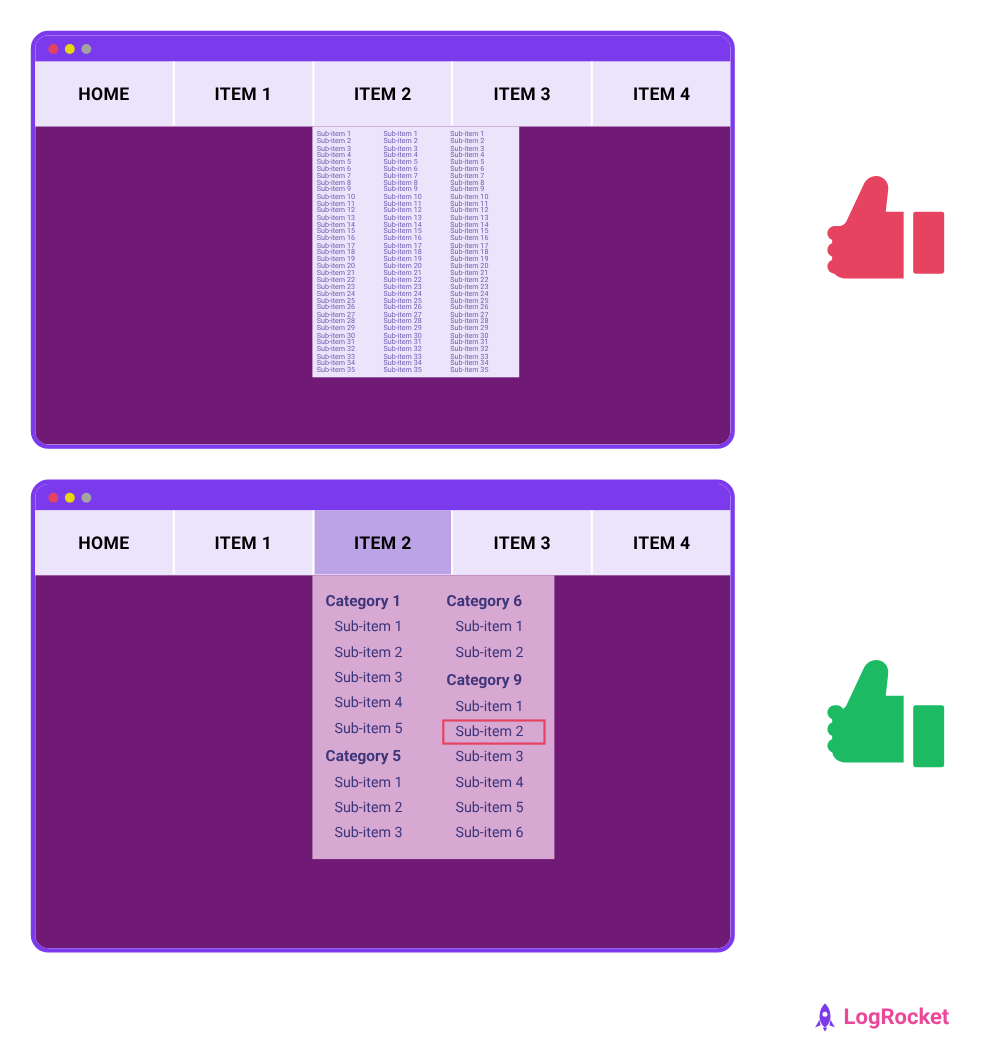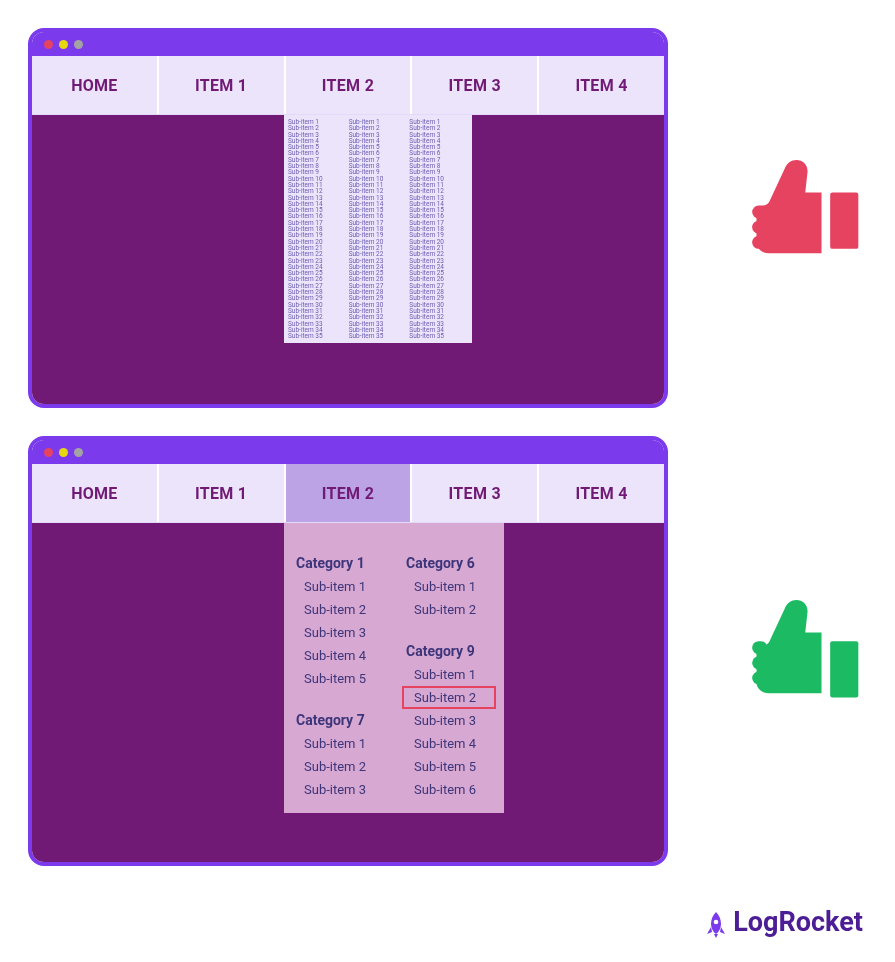--- a/index.html
+++ b/index.html
@@ -46,21 +46,21 @@
   }
   .navbar .navitem {
     flex: 1;
     background: #ece4fb;
     border-right: 2px solid #fff;
     height: 58px;
     display: flex;
     align-items: center;
     justify-content: center;
     font-weight: 700;
-    color: #701a75;
+    color: #000000;
     font-size: 16px;
     letter-spacing: 0.3px;
   }
   .navbar .navitem:last-child { border-right: none; }
   .navbar .navitem.active-tab2 {
     background: #bba3e6;
   }
 
   .content-area {
     position: relative;
@@ -106,21 +106,20 @@
     flex: 1;
     display: flex;
     flex-direction: column;
     padding: 0 8px;
   }
   .mega-cat {
     font-weight: 700;
     color: #3d357a;
     font-size: 14px;
     padding: 6px 4px 4px 4px;
-    margin-top: 16px;
   }
   .mega-sub {
     color: #3d357a;
     font-size: 13px;
     padding: 4px 4px 4px 12px;
   }
   .mega-sub.highlight {
     border: 2px solid #e54360;
     padding: 2px 2px 2px 10px;
   }
@@ -134,25 +133,25 @@
   }
   #thumb-down { top: 160px; }
   #thumb-up { top: 600px; }
 
   
   .logo {
     position: absolute;
     right: 32px;
     bottom: 24px;
     display: flex;
-    align-items: flex-end;
+    align-items: flex-start;
     gap: 6px;
-    color: #4c1d95;
+    color: #ec4899;
     font-weight: 700;
-    font-size: 27px;
+    font-size: 20px;
   }
   .logo svg { display: block; }
 </style>
 </head>
 <body>
 
 <div id="win1" class="window">
   <div class="titlebar">
     <div class="dot red"></div>
     <div class="dot yellow"></div>
@@ -297,21 +296,21 @@
     </div>
   <div class="content-area">
     <div class="mega" id="mega">
       <div class="mega-col" id="mega-left">
           <div class="mega-cat">Category 1</div>
           <div class="mega-sub">Sub-item 1</div>
           <div class="mega-sub">Sub-item 2</div>
           <div class="mega-sub">Sub-item 3</div>
           <div class="mega-sub">Sub-item 4</div>
           <div class="mega-sub">Sub-item 5</div>
-          <div class="mega-cat">Category 7</div>
+          <div class="mega-cat">Category 5</div>
           <div class="mega-sub">Sub-item 1</div>
           <div class="mega-sub">Sub-item 2</div>
           <div class="mega-sub">Sub-item 3</div>
         </div>
       <div class="mega-col" id="mega-right">
           <div class="mega-cat">Category 6</div>
           <div class="mega-sub">Sub-item 1</div>
           <div class="mega-sub">Sub-item 2</div>
           <div class="mega-cat">Category 9</div>
           <div class="mega-sub">Sub-item 1</div>

